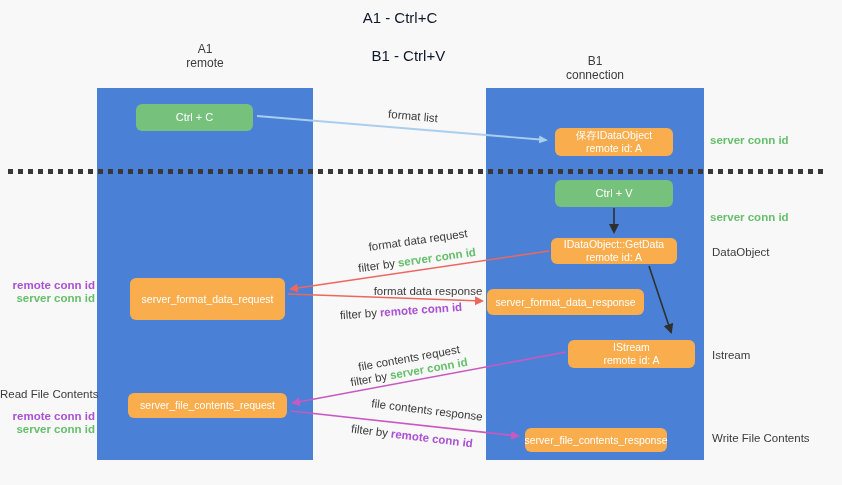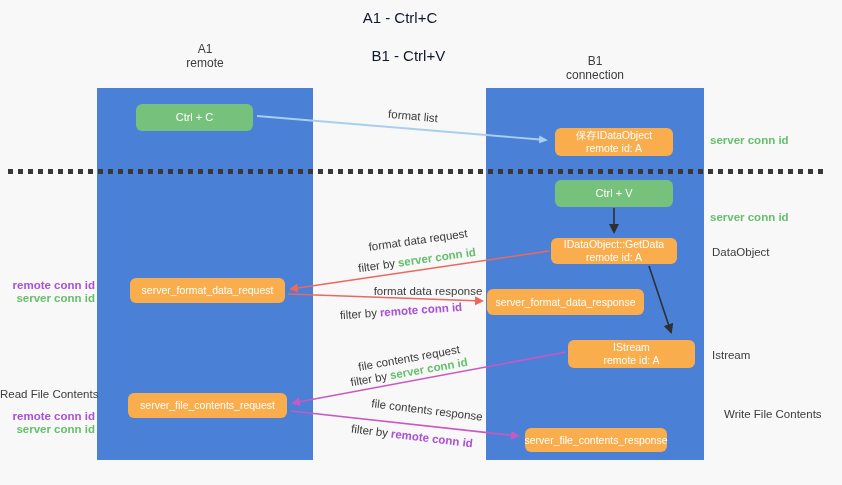--- a/index.html
+++ b/index.html
@@ -68,21 +68,21 @@
 
   <div class="node green" style="left:555px; top:180px; width:118px; height:27px;">
     <div>Ctrl + V</div>
   </div>
 
   <div class="node orange" style="left:551px; top:238px; width:126px; height:26px;">
     <div>IDataObject::GetData</div>
     <div>remote id: A</div>
   </div>
 
-  <div class="node orange" style="left:130px; top:278px; width:155px; height:25px;">
+  <div class="node orange" style="left:130px; top:278px; width:155px; height:42px;">
     <div>server_format_data_request</div>
   </div>
 
   <div class="node orange" style="left:487px; top:289px; width:157px; height:26px;">
     <div>server_format_data_response</div>
   </div>
 
   <div class="node orange" style="left:568px; top:340px; width:127px; height:28px;">
     <div>IStream</div>
     <div>remote id: A</div>
@@ -139,21 +139,21 @@
 
   <div class="lbl r7" style="left:427px; top:410px;">file contents response</div>
   <div class="lbl r7" style="left:412px; top:436px;">
     <span>filter by</span><span class="purple-b sp">remote conn id</span>
   </div>
 
   <div class="lbl green-b" style="left:710px; top:134px;">server conn id</div>
   <div class="lbl green-b" style="left:710px; top:211px;">server conn id</div>
   <div class="lbl" style="left:712px; top:246px;">DataObject</div>
   <div class="lbl" style="left:712px; top:349px;">Istream</div>
-  <div class="lbl" style="left:712px; top:408px;margin-left:12px;">Write File Contents</div>
+  <div class="lbl" style="left:712px; top:432px;">Write File Contents</div>
 
   <div class="lbl left-col purple-b" style="top:279px;">remote conn id</div>
   <div class="lbl left-col green-b" style="top:292px;">server conn id</div>
   <div class="lbl left-col" style="top:388px;">Read File Contents</div>
   <div class="lbl left-col purple-b" style="top:410px;">remote conn id</div>
   <div class="lbl left-col green-b" style="top:423px;">server conn id</div>
 
 </div>
 
 </body></html>

